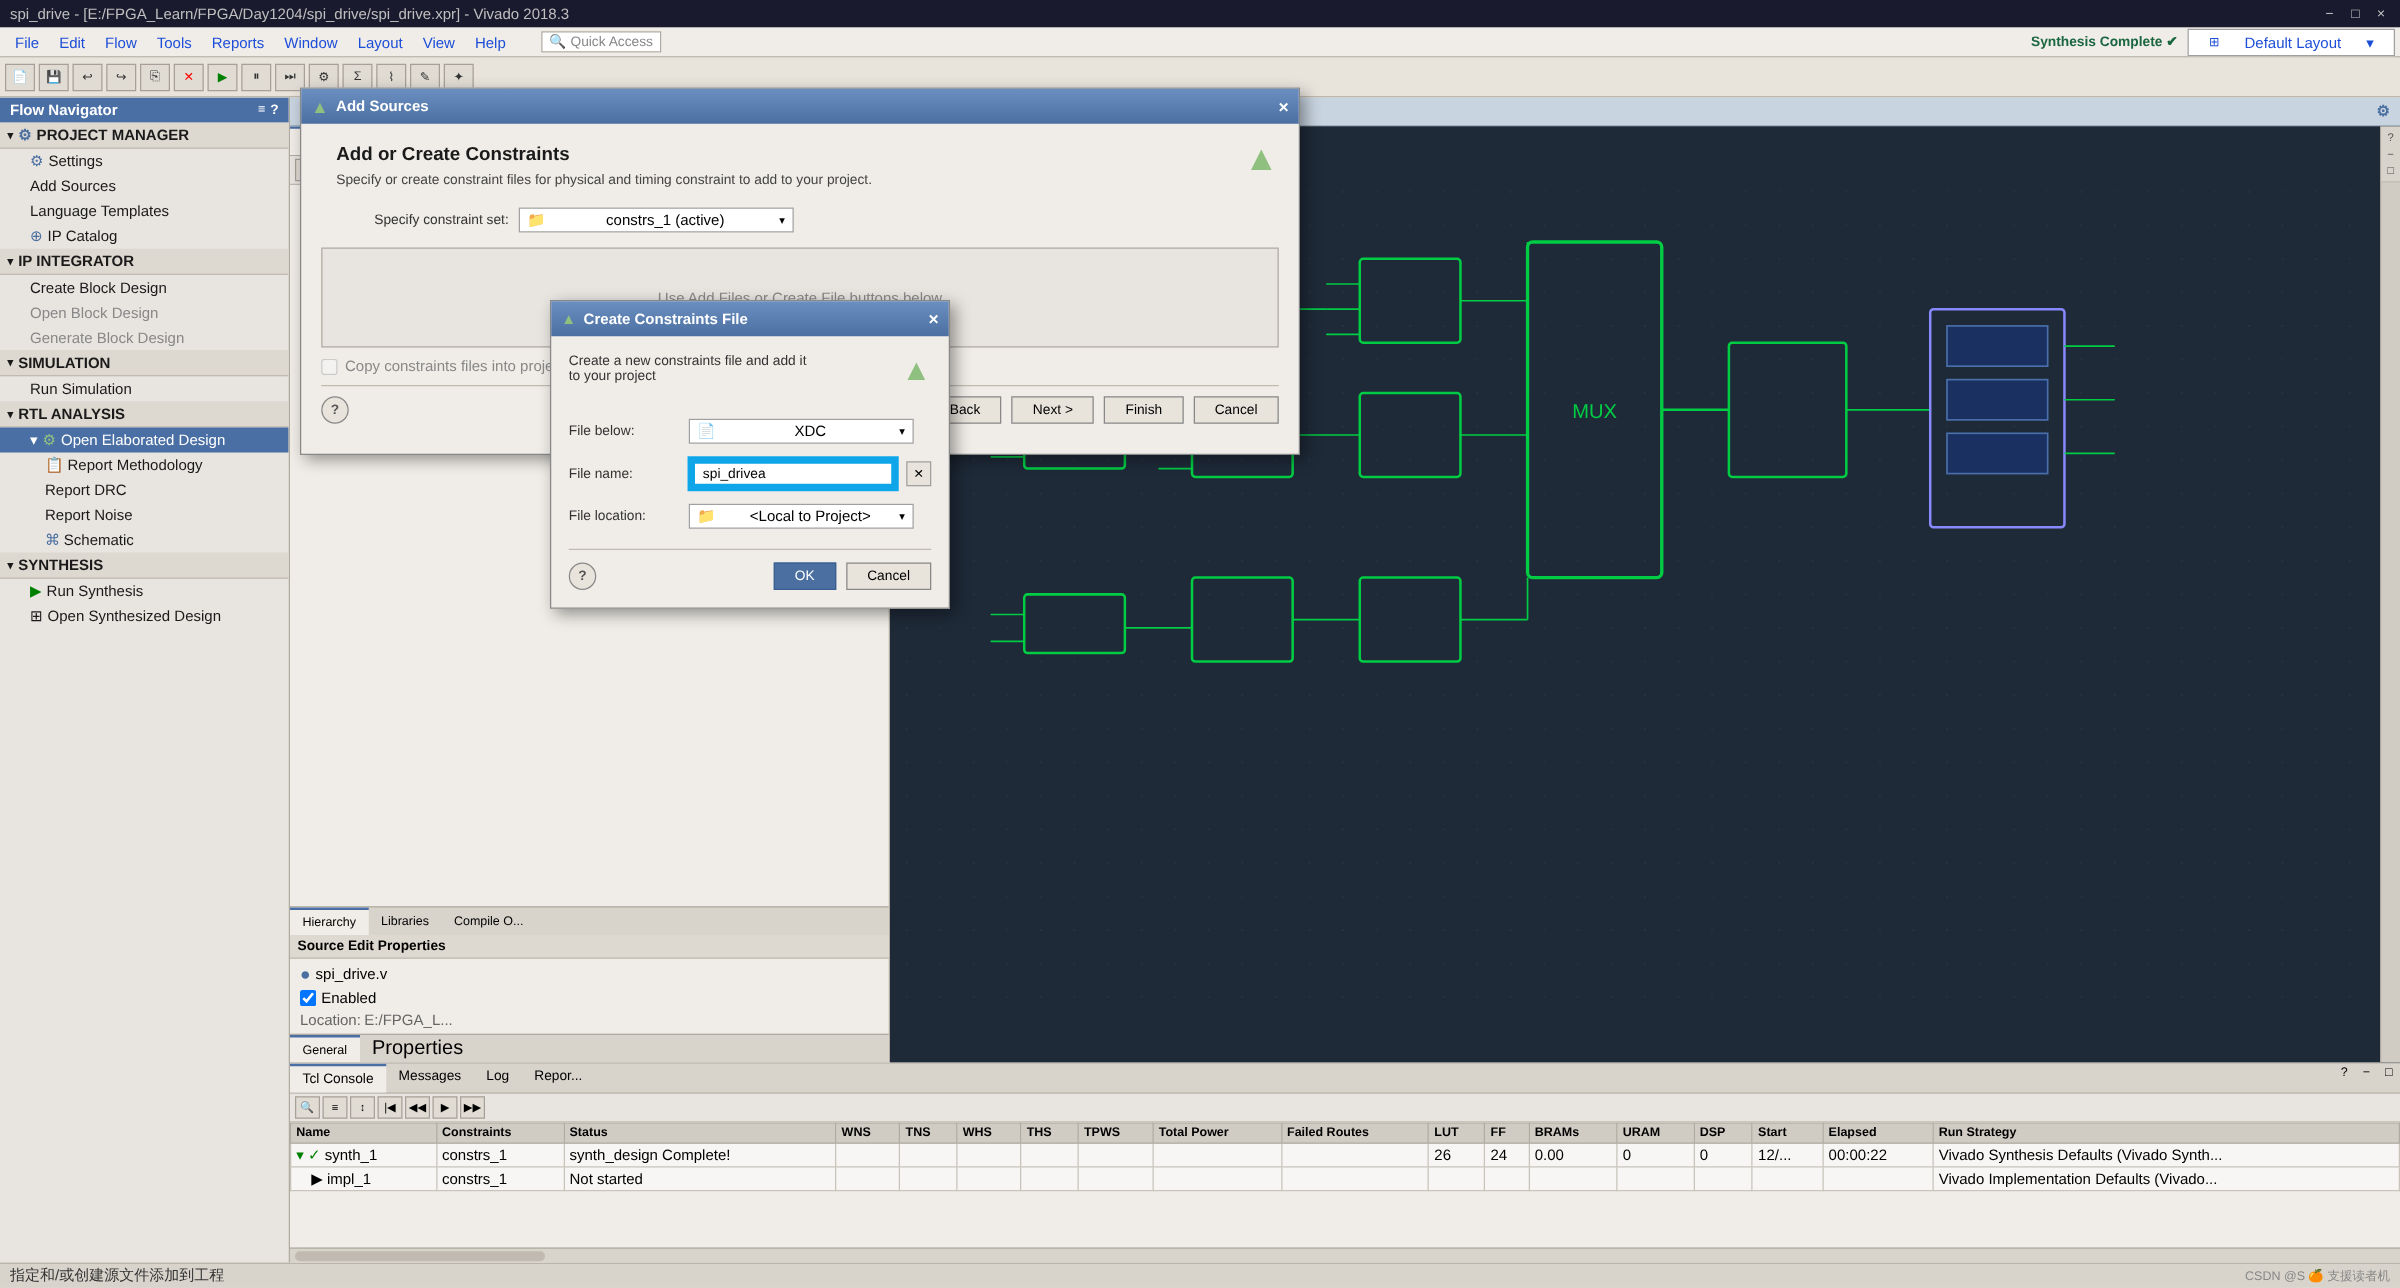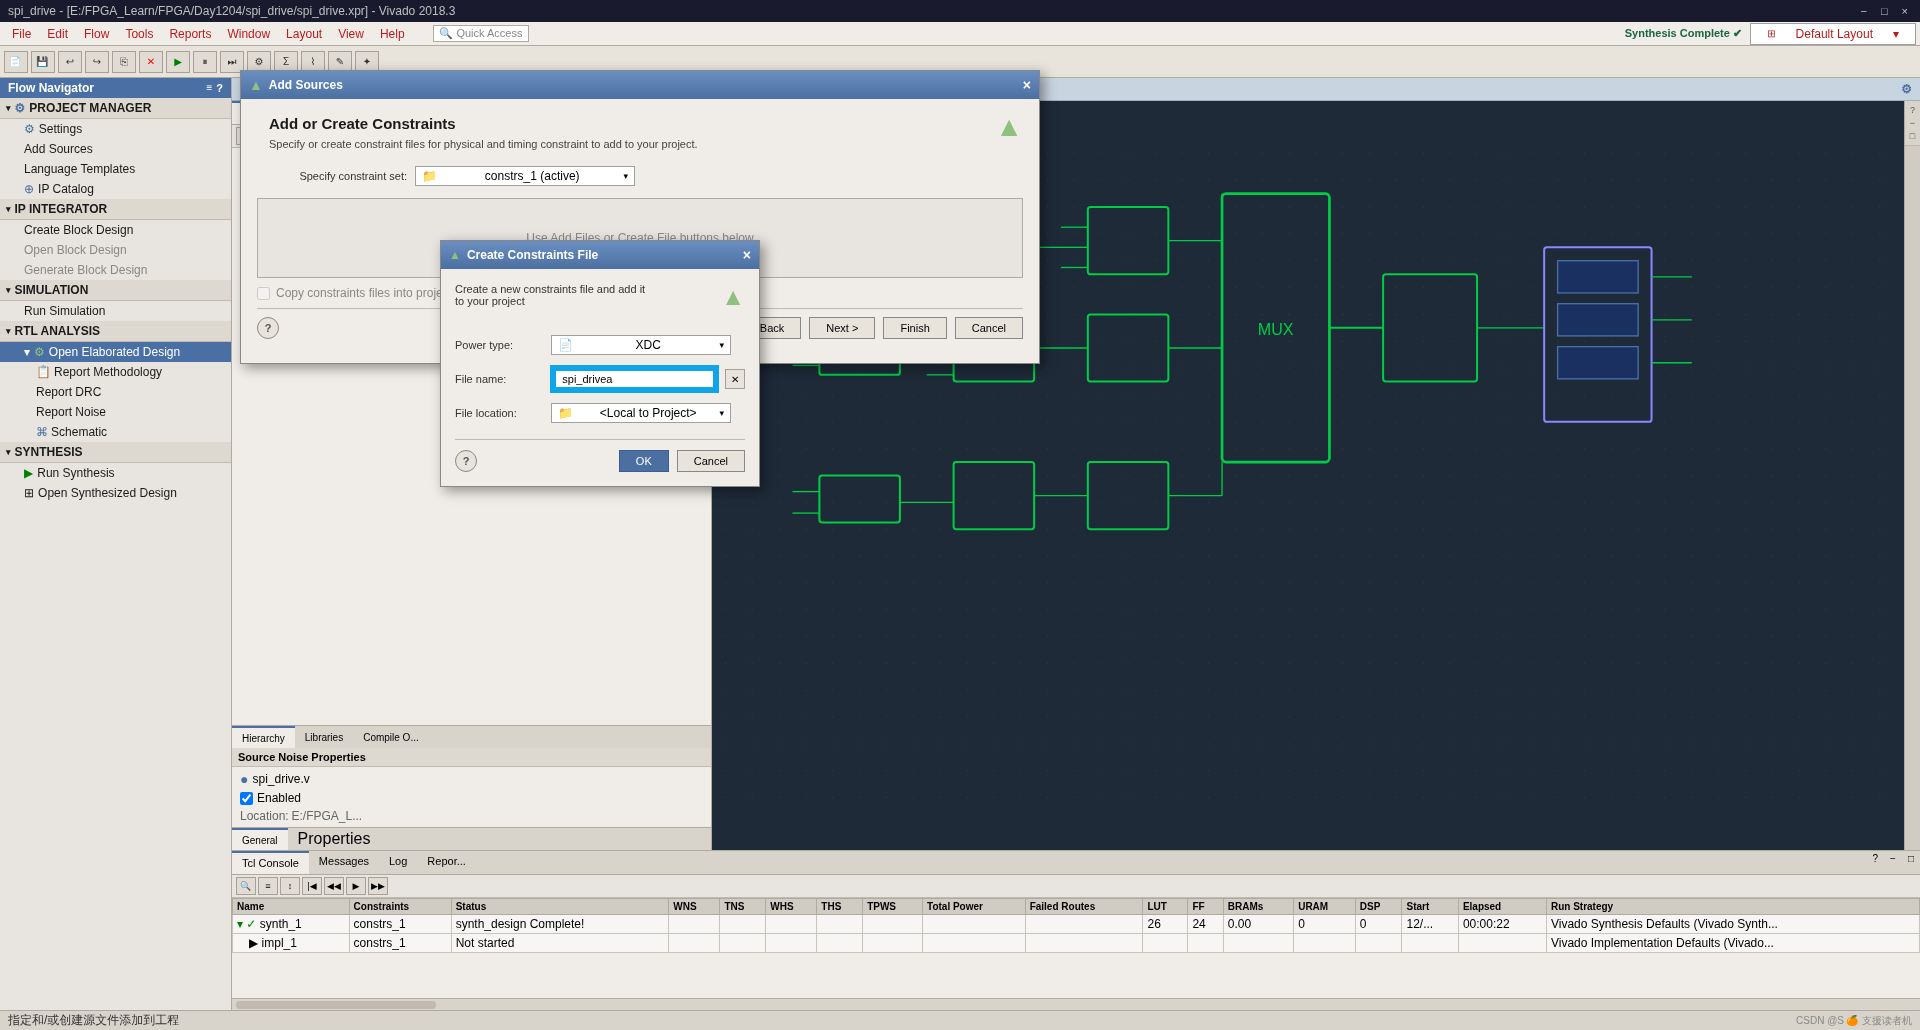--- a/index.html
+++ b/index.html
@@ -24,21 +24,21 @@
       height: 24px;
       display: flex;
       align-items: center;
       padding: 0 4px;
       border-bottom: 1px solid #b0aba0;
     }
     #menubar span {
       padding: 2px 8px;
       cursor: pointer;
       font-size: 12px;
-      color: #b91c1c;
+      color: #1d4ed8;
     }
     #menubar .quick-access {
       margin-left: 20px;
       border: 1px solid #b0aba0;
       padding: 1px 6px;
       background: white;
       font-size: 11px;
       color: #888;
     }
 
@@ -713,21 +713,21 @@
           </div>
         </div>
 
         <div style="display:flex; background:#d8d4cc; border-top:1px solid #b0aba0;">
           <div class="src-tab active" style="height:22px; font-size:10px;">Hierarchy</div>
           <div class="src-tab" style="height:22px; font-size:10px;">Libraries</div>
           <div class="src-tab" style="height:22px; font-size:10px;">Compile O...</div>
         </div>
 
         <div>
-          <div class="props-title">Source Noise Properties</div>
+          <div class="props-title">Source Edit Properties</div>
           <div class="props-section">
             <div style="display:flex; align-items:center; gap:4px; margin-bottom:4px;">
               <span style="color:#4a6fa0; font-size:14px;">●</span>
               <span>spi_drive.v</span>
             </div>
             <div style="display:flex; align-items:center; gap:4px; margin-bottom:4px;">
               <input type="checkbox" checked="" style="">
               <span>Enabled</span>
             </div>
             <div style="font-size:10px; color:#666;">
@@ -987,21 +987,21 @@
     </div>
     <span style="cursor:pointer; font-size:14px; color:white;">×</span>
   </div>
   <div class="dlg-body">
     <div style="display:flex; justify-content:space-between; align-items:flex-start; margin-bottom:14px;">
       <div class="dlg-desc" style="max-width:200px;">Create a new constraints file and add it to your project</div>
       <span style="color:#90c080; font-size:24px;">▲</span>
     </div>
 
     <div class="cc-field-row">
-      <div class="cc-label">Power type:</div>
+      <div class="cc-label">File below:</div>
       <div class="cc-dropdown">
         <span style="color:#5090d0; margin-right:4px;">📄</span>
         <span>XDC</span>
         <span style="font-size:9px;">▾</span>
       </div>
     </div>
 
     <div class="cc-field-row">
       <div class="cc-label">File name:</div>
       <input class="cc-input" type="text" value="spi_drivea" style="">

